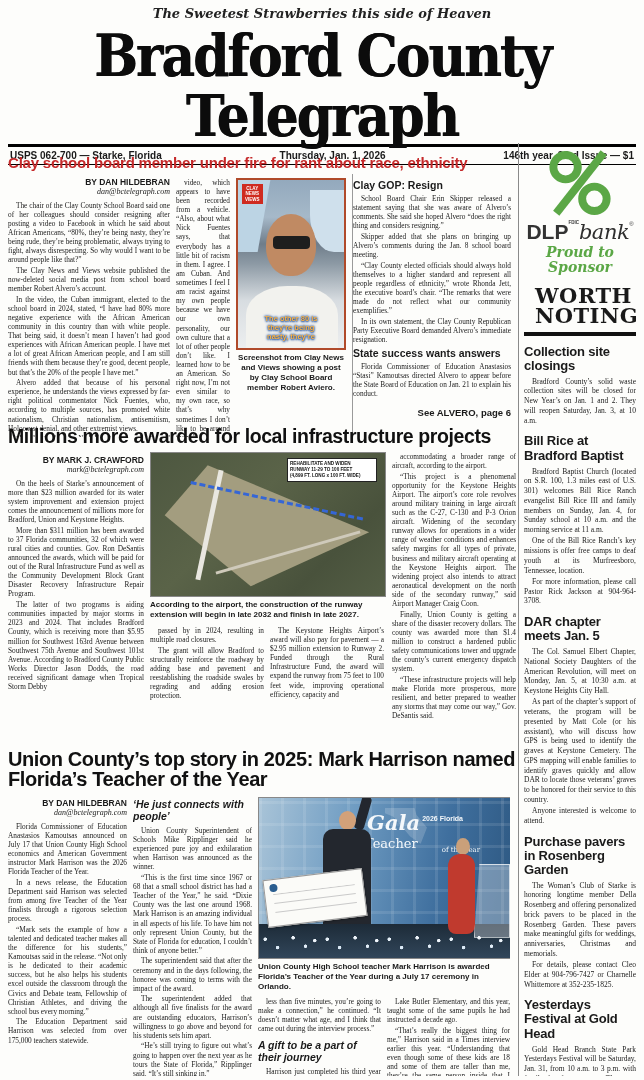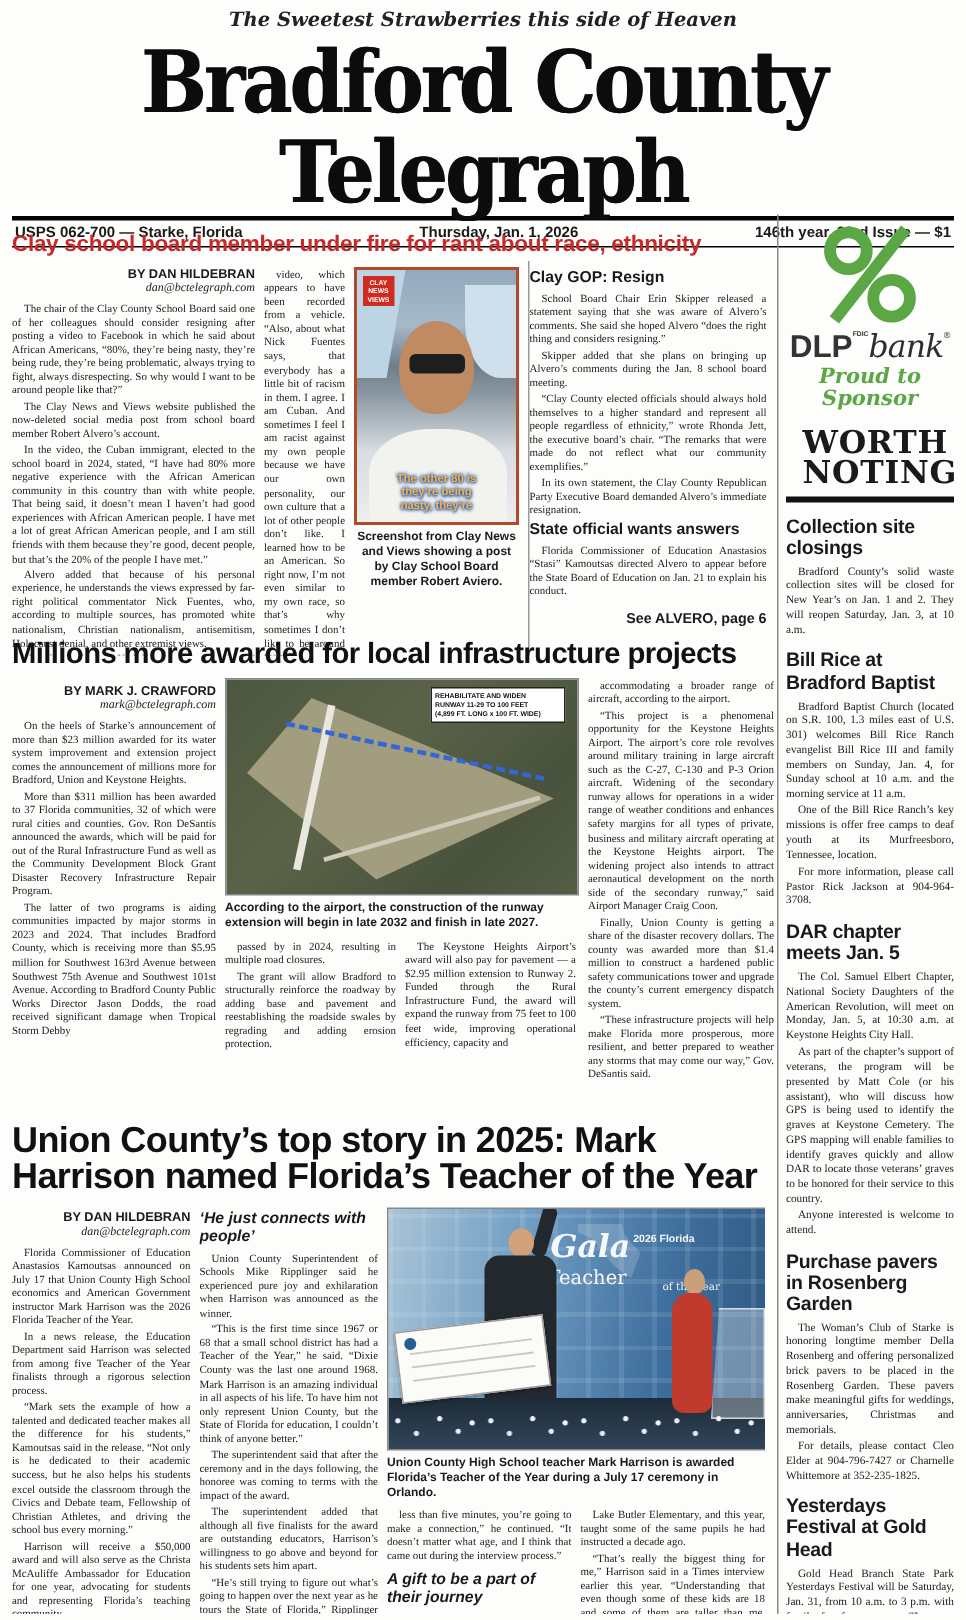--- a/index.html
+++ b/index.html
@@ -156,21 +156,21 @@
         <div class="caption center">Screenshot from Clay News and Views showing a post by Clay School Board member Robert Aviero.</div>
       </div>
       <div class="col art1-col3" style="width:158px;padding-top:2px;">
         <div class="subhead">Clay GOP: Resign</div>
         <div>
             <p class="para">School Board Chair Erin Skipper released a statement saying that she was aware of Alvero’s comments. She said she hoped Alvero “does the right thing and considers resigning.”</p>
             <p class="para">Skipper added that she plans on bringing up Alvero’s comments during the Jan. 8 school board meeting.</p>
             <p class="para">“Clay County elected officials should always hold themselves to a higher standard and represent all people regardless of ethnicity,” wrote Rhonda Jett, the executive board’s chair. “The remarks that were made do not reflect what our community exemplifies.”</p>
             <p class="para">In its own statement, the Clay County Republican Party Executive Board demanded Alvero’s immediate resignation.</p>
           </div>
-        <div class="subhead">State official wants answers</div>
+        <div class="subhead">State success wants answers</div>
         <div>
             <p class="para">Florida Commissioner of Education Anastasios “Stasi” Kamoutsas directed Alvero to appear before the State Board of Education on Jan. 21 to explain his conduct.</p>
           </div>
         <div class="jump">See ALVERO, page 6</div>
       </div>
     </div>
   </div>
 
   <div class="art" style="left:8px;top:427px;width:508px;height:318px;">
     <div class="headline-black">Millions more awarded for local infrastructure projects</div>
@@ -216,32 +216,31 @@
             <p class="para">accommodating a broader range of aircraft, according to the airport.</p>
             <p class="para">“This project is a phenomenal opportunity for the Keystone Heights Airport. The airport’s core role revolves around military training in large aircraft such as the C-27, C-130 and P-3 Orion aircraft. Widening of the secondary runway allows for operations in a wider range of weather conditions and enhances safety margins for all types of private, business and military aircraft operating at the Keystone Heights airport. The widening project also intends to attract aeronautical development on the north side of the secondary runway,” said Airport Manager Craig Coon.</p>
             <p class="para">Finally, Union County is getting a share of the disaster recovery dollars. The county was awarded more than $1.4 million to construct a hardened public safety communications tower and upgrade the county’s current emergency dispatch system.</p>
             <p class="para">“These infrastructure projects will help make Florida more prosperous, more resilient, and better prepared to weather any storms that may come our way,” Gov. DeSantis said.</p>
           </div>
       </div>
     </div>
   </div>
 
   <div class="art" style="left:8px;top:749px;width:508px;height:327px;">
-    <div class="headline-black" style="font-size:24px;">Union County’s top story in 2025: Mark Harrison named Florida’s Teacher of the Year</div>
+    <div class="headline-black" style="font-size:20px;">Union County’s top story in 2025: Mark Harrison named Florida’s Teacher of the Year</div>
     <div class="cols" style="margin-top:5px;">
       <div class="col" style="width:119px;">
         <div class="byline">
           <div class="by">BY DAN HILDEBRAN</div>
           <div class="email">dan@bctelegraph.com</div>
         </div>
         <div>
             <p class="para">Florida Commissioner of Education Anastasios Kamoutsas announced on July 17 that Union County High School economics and American Government instructor Mark Harrison was the 2026 Florida Teacher of the Year.</p>
             <p class="para">In a news release, the Education Department said Harrison was selected from among five Teacher of the Year finalists through a rigorous selection process.</p>
             <p class="para">“Mark sets the example of how a talented and dedicated teacher makes all the difference for his students,” Kamoutsas said in the release. “Not only is he dedicated to their academic success, but he also helps his students excel outside the classroom through the Civics and Debate team, Fellowship of Christian Athletes, and driving the school bus every morning.”</p>
-            <p class="para">Harrison will receive a $50,000 award and will also serve as the Christa McAuliffe Ambassador for Education for one year, advocating for students and representing Florida’s teaching community.</p>
             <p class="para">The Education Department said Harrison was selected from over 175,000 teachers statewide.</p>
           </div>
       </div>
       <div class="col" style="width:119px;padding-top:2px;">
         <div class="subhead-italic">‘He just connects with people’</div>
         <div>
             <p class="para">Union County Superintendent of Schools Mike Ripplinger said he experienced pure joy and exhilaration when Harrison was announced as the winner.</p>
             <p class="para">“This is the first time since 1967 or 68 that a small school district has had a Teacher of the Year,” he said. “Dixie County was the last one around 1968. Mark Harrison is an amazing individual in all aspects of his life. To have him not only represent Union County, but the State of Florida for education, I couldn’t think of anyone better.”</p>
             <p class="para">The superintendent said that after the ceremony and in the days following, the honoree was coming to terms with the impact of the award.</p>
             <p class="para">The superintendent added that although all five finalists for the award are outstanding educators, Harrison’s willingness to go above and beyond for his students sets him apart.</p>

